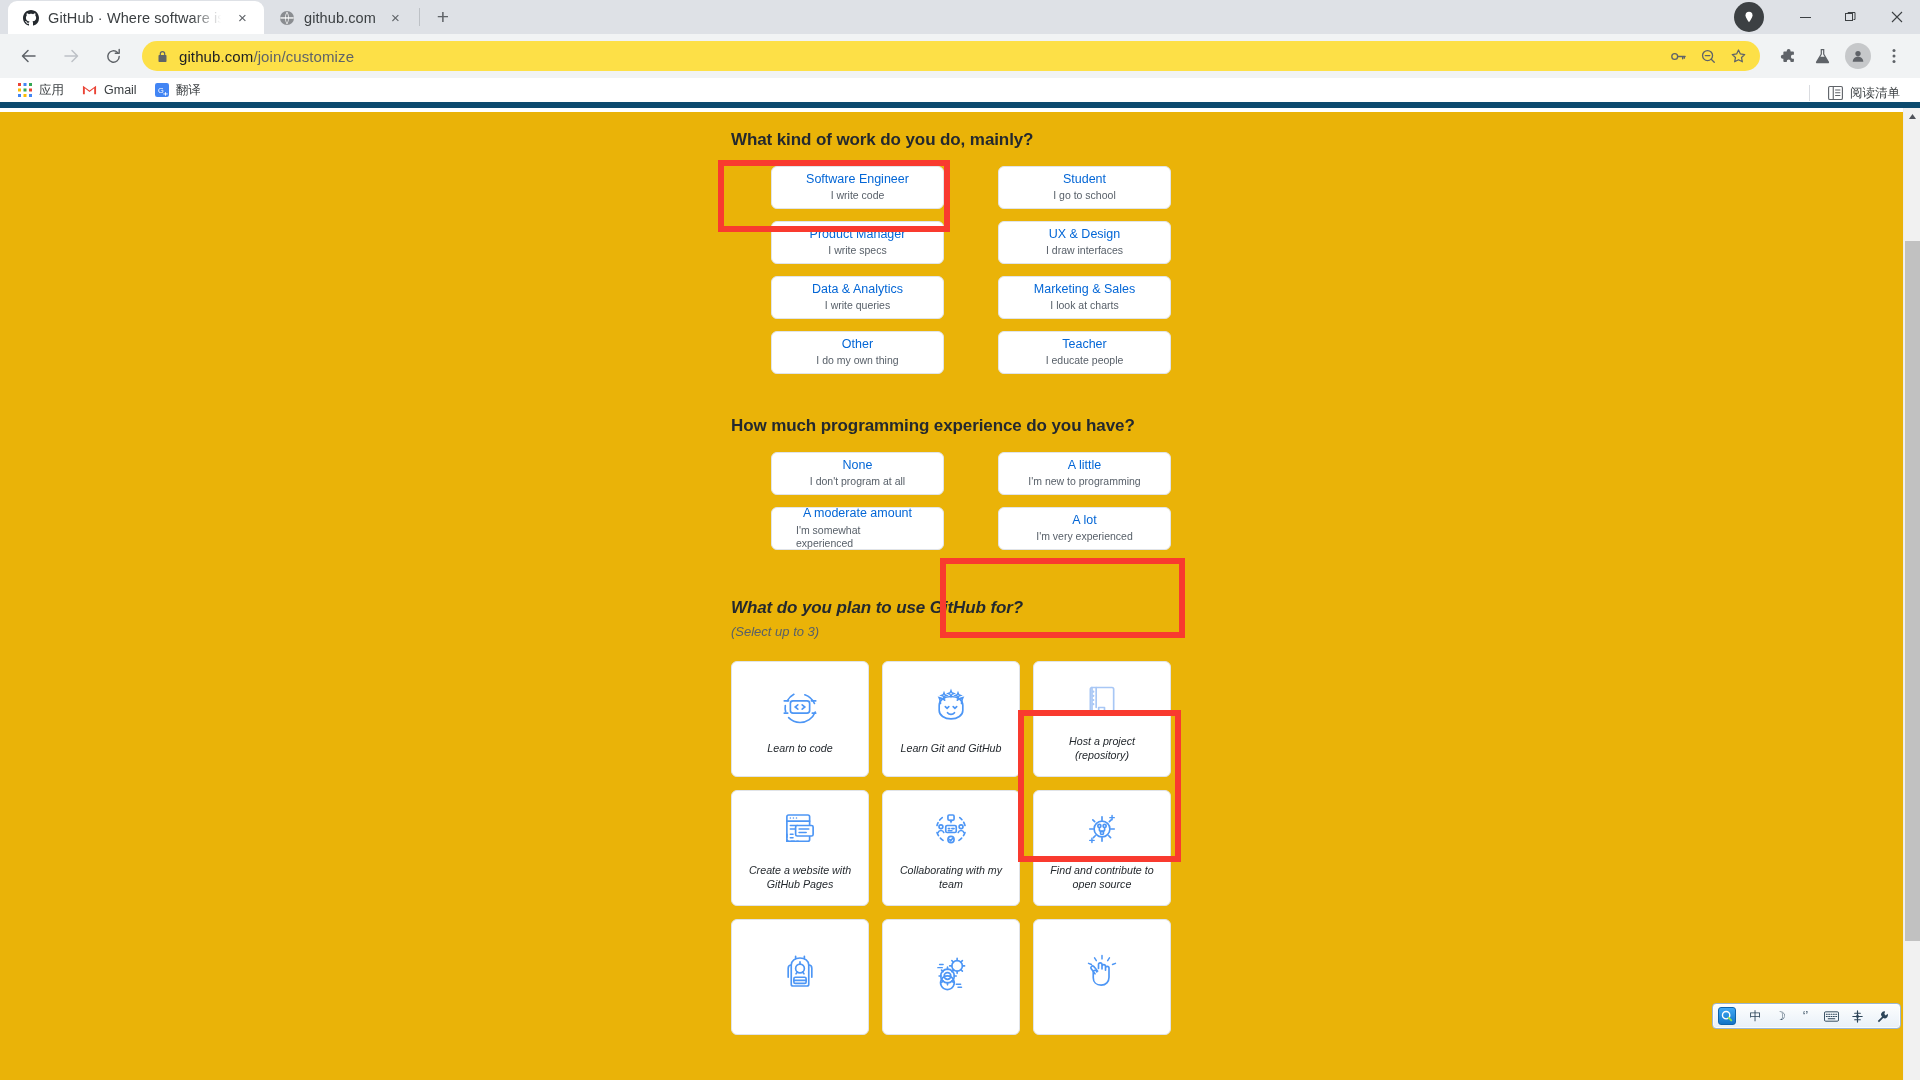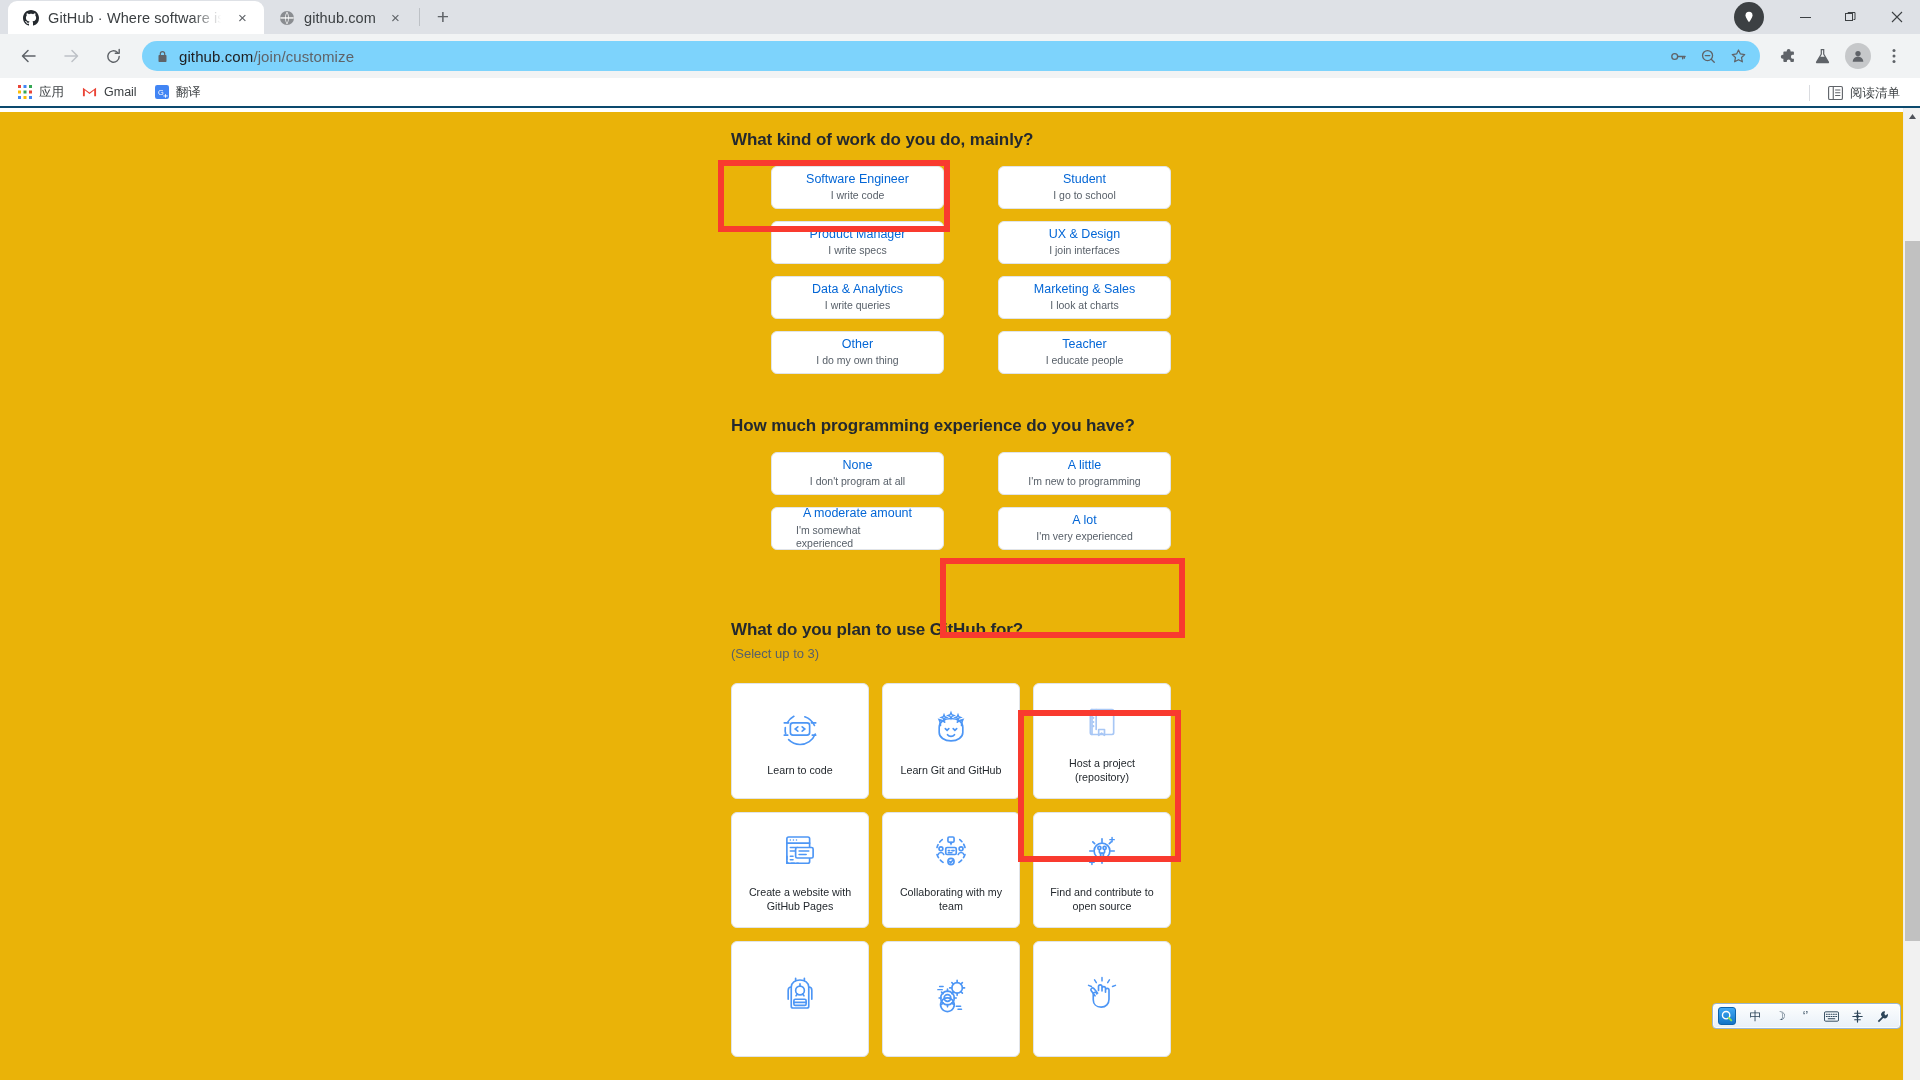--- a/index.html
+++ b/index.html
@@ -90,21 +90,21 @@
   }
   .nav-btn {
     width: 34px; height: 34px; margin: 0 4px;
     display: flex; align-items: center; justify-content: center;
     color: #5f6368;
   }
   .nav-btn.disabled { color: #bdc1c6; }
   .omnibox {
     flex: 1;
     height: 30px;
-    background: #7dd3fc;
+    background: #fde047;
     border-radius: 16px;
     display: flex; align-items: center;
     padding: 0 8px 0 14px;
     margin: 0 8px;
     min-width: 0;
   }
   .omni-lock { margin-right: 10px; display: flex; align-items: center; }
   .omni-url {
     font-size: 15px; color: #5f6368;
     white-space: nowrap; overflow: hidden;
@@ -129,21 +129,21 @@
     display: flex; align-items: center; justify-content: center;
     margin: 0 5px;
   }
 
   .bookmarks {
     height: 30px;
     background: #ffffff;
     display: flex; align-items: center;
     padding: 9px 10px;
     position: relative;
-    border-bottom: 2px solid #0c4a6e;
+    border-bottom: 6px solid #0c4a6e;
   }
   .bm {
     display: flex; align-items: center;
     padding: 3px 8px; margin-right: 2px;
     font-size: 12.5px; color: #3c4043;
     border-radius: 4px;
   }
   .bm-ico { margin-right: 7px; display: flex; align-items: center; }
   .bm-right {
     position: absolute; right: 10px; top: 0;
@@ -486,21 +486,21 @@
             <div class="opt-card">
               <div class="opt-title">Student</div>
               <div class="opt-sub">I go to school</div>
             </div>
             <div class="opt-card">
               <div class="opt-title">Product Manager</div>
               <div class="opt-sub">I write specs</div>
             </div>
             <div class="opt-card">
               <div class="opt-title">UX &amp; Design</div>
-              <div class="opt-sub">I join interfaces</div>
+              <div class="opt-sub">I draw interfaces</div>
             </div>
             <div class="opt-card">
               <div class="opt-title">Data &amp; Analytics</div>
               <div class="opt-sub">I write queries</div>
             </div>
             <div class="opt-card">
               <div class="opt-title">Marketing &amp; Sales</div>
               <div class="opt-sub">I look at charts</div>
             </div>
             <div class="opt-card">
@@ -529,21 +529,21 @@
               <div class="opt-title">A moderate amount</div>
               <div class="opt-sub">I'm somewhat experienced</div>
             </div>
             <div class="opt-card">
               <div class="opt-title">A lot</div>
               <div class="opt-sub">I'm very experienced</div>
             </div>
           </div>
         </div>
 
-        <div class="section" style="margin-top:70px;">
+        <div class="section" style="margin-top:48px;font-style:italic;">
           <div class="sec-title" style="margin-bottom:6px;">What do you plan to use GitHub for?</div>
           <div class="sec-sub" style="margin-top:0;margin-bottom:22px;">(Select up to 3)</div>
 
           <div class="use-grid">
 
             <div class="use-card">
               <div class="use-icon">
                 <svg width="42" height="42" viewBox="0 0 48 48" fill="none" stroke="#4d96f5" stroke-width="1.9" stroke-linecap="round">
                   <path d="M17 9.5a18.5 18.5 0 0 0-7.4 7.3M7.2 22.5a17 17 0 0 0 .4 7M11 36.2A18.6 18.6 0 0 0 24 41.7a18.6 18.6 0 0 0 17.4-12M40.5 20a18.6 18.6 0 0 0-11-10"></path>
                   <rect x="13" y="17" width="22" height="14" rx="3"></rect>

